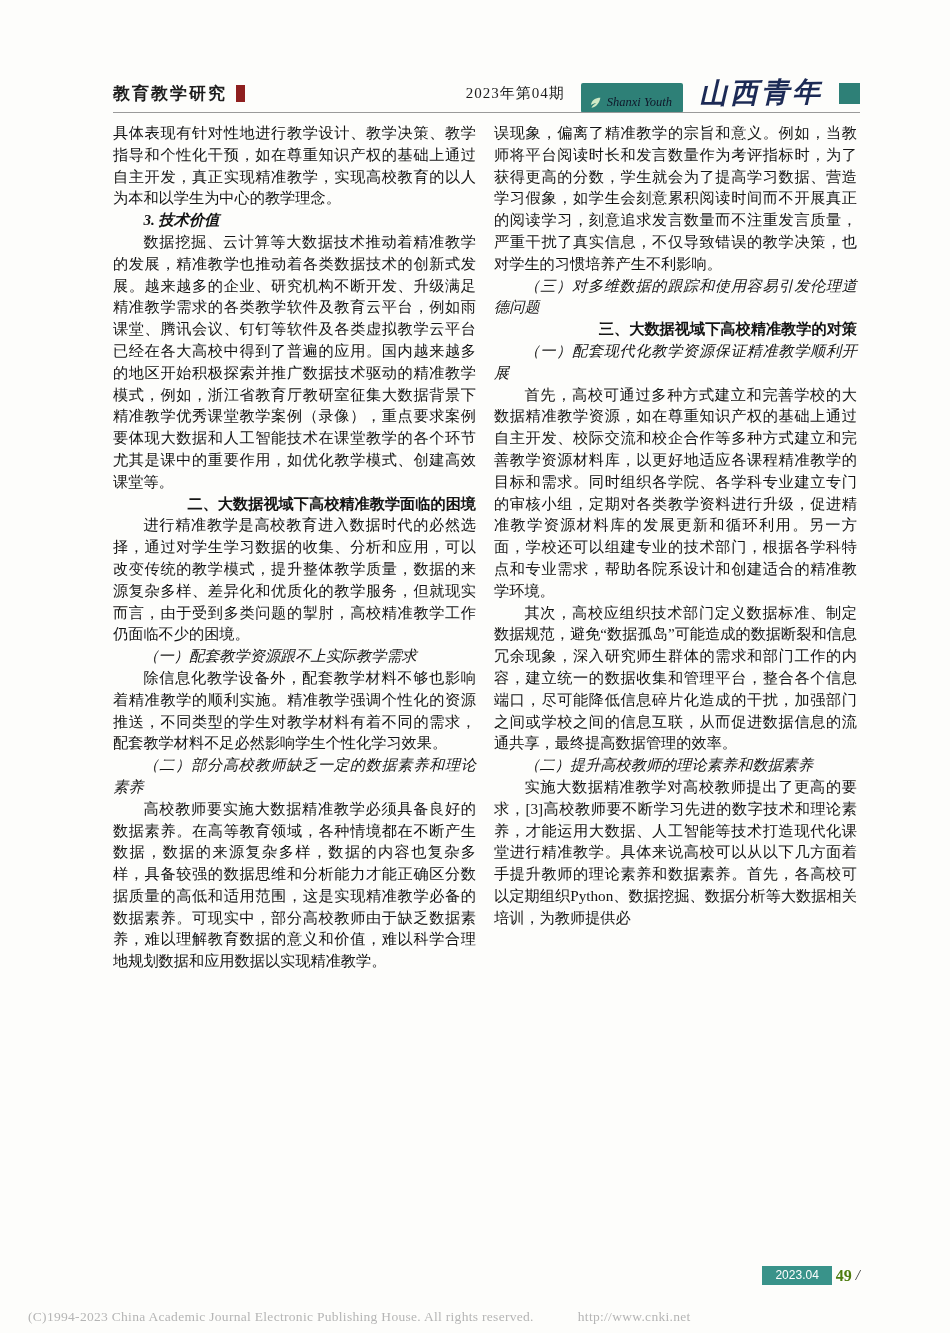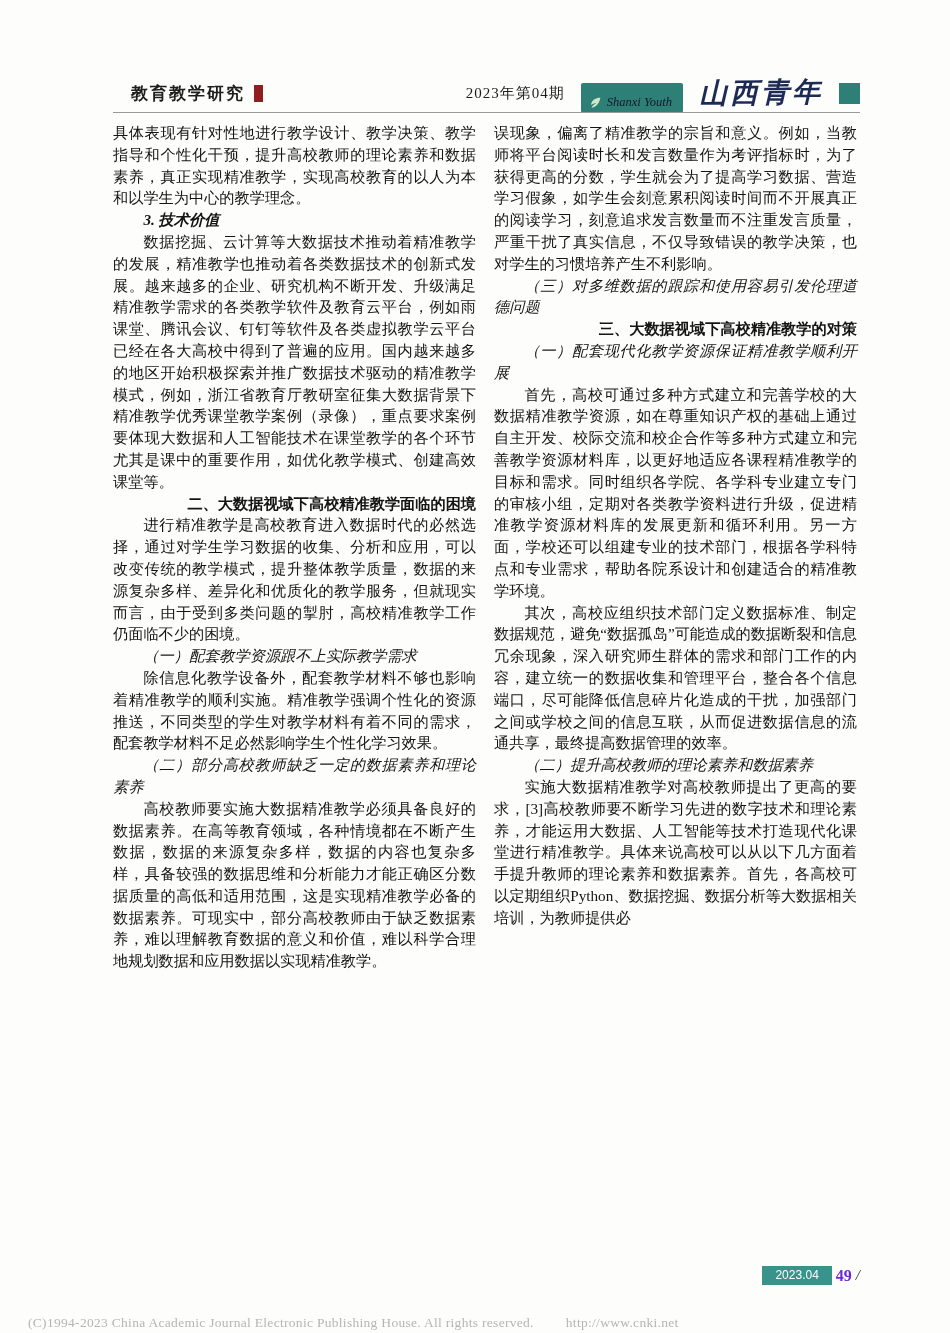--- a/index.html
+++ b/index.html
@@ -9,21 +9,21 @@
     width:950px; height:1333px;
     margin:0 auto;
     background:#fdfdfb;
     overflow:hidden;
     font-family:"Liberation Serif", serif;
     color:#141414;
   }
 
   
   .header {
-    position:absolute; top:76px; left:131px; right:90px; height:34px;
+    position:absolute; top:76px; left:113px; right:90px; height:34px;
     display:flex; align-items:center; justify-content:space-between;
   }
   .header-left { display:flex; align-items:center; gap:9px; }
   .section-label {
     font-family:"Liberation Sans", sans-serif;
     font-weight:bold; font-size:17px; letter-spacing:2px; color:#1e1e1e;
   }
   .red-tab { width:9px; height:17px; background:#8e1f1f; display:inline-block; }
   .header-right { display:flex; align-items:center; gap:16px;justify-content:center; }
   .issue-label { font-size:15px; letter-spacing:1px; color:#1e1e1e; }
@@ -70,26 +70,26 @@
   
   .page-info {
     position:absolute; right:90px; bottom:48px;
     display:flex; align-items:center; gap:4px;
   }
   .issue-tag {
     background:#39938a; color:#ffffff;
     font-family:"Liberation Sans", sans-serif;
     font-size:12px; padding:2px 13px 3px 13px;
   }
-  .page-num { font-weight:bold; font-size:16px; color:#6d28d9; }
+  .page-num { font-weight:bold; font-size:16px; color:#4d7c0f; }
   .page-slash { font-style:italic; font-size:15px; color:#333; }
 
   .copyright-row {
-    position:absolute; left:28px; right:28px; bottom:2px;
-    display:flex; gap:32px;
+    position:absolute; left:28px; right:28px; bottom:8px;
+    display:flex; gap:44px;
     color:#b5b5b5; font-size:13.5px; letter-spacing:0.3px;
     white-space:nowrap;
   }
 </style>
 </head>
 <body>
 
 <div class="page">
 
   <header class="header">
@@ -108,21 +108,21 @@
         <span>Shanxi Youth</span>
       </span>
       <span class="journal-logo">山西青年</span>
       <span class="teal-square"></span>
     </div>
   </header>
   <div class="header-rule"></div>
 
   <main class="columns">
     <section class="col">
-        <p class="para">具体表现有针对性地进行教学设计、教学决策、教学指导和个性化干预，提升高校教师的理论素养和数据素养，真正实现精准教学，实现高校教育的以人为本和以学生为中心的教学理念。</p>
+        <p class="para">具体表现有针对性地进行教学设计、教学决策、教学指导和个性化干预，如在尊重知识产权的基础上通过自主开发，真正实现精准教学，实现高校教育的以人为本和以学生为中心的教学理念。</p>
         <p class="para num">3. 技术价值</p>
         <p class="para indent">数据挖掘、云计算等大数据技术推动着精准教学的发展，精准教学也推动着各类数据技术的创新式发展。越来越多的企业、研究机构不断开发、升级满足精准教学需求的各类教学软件及教育云平台，例如雨课堂、腾讯会议、钉钉等软件及各类虚拟教学云平台已经在各大高校中得到了普遍的应用。国内越来越多的地区开始积极探索并推广数据技术驱动的精准教学模式，例如，浙江省教育厅教研室征集大数据背景下精准教学优秀课堂教学案例（录像），重点要求案例要体现大数据和人工智能技术在课堂教学的各个环节尤其是课中的重要作用，如优化教学模式、创建高效课堂等。</p>
         <p class="para head">二、大数据视域下高校精准教学面临的困境</p>
         <p class="para indent">进行精准教学是高校教育进入数据时代的必然选择，通过对学生学习数据的收集、分析和应用，可以改变传统的教学模式，提升整体教学质量，数据的来源复杂多样、差异化和优质化的教学服务，但就现实而言，由于受到多类问题的掣肘，高校精准教学工作仍面临不少的困境。</p>
         <p class="para sub">（一）配套教学资源跟不上实际教学需求</p>
         <p class="para indent">除信息化教学设备外，配套教学材料不够也影响着精准教学的顺利实施。精准教学强调个性化的资源推送，不同类型的学生对教学材料有着不同的需求，配套教学材料不足必然影响学生个性化学习效果。</p>
         <p class="para sub">（二）部分高校教师缺乏一定的数据素养和理论素养</p>
         <p class="para indent">高校教师要实施大数据精准教学必须具备良好的数据素养。在高等教育领域，各种情境都在不断产生数据，数据的来源复杂多样，数据的内容也复杂多样，具备较强的数据思维和分析能力才能正确区分数据质量的高低和适用范围，这是实现精准教学必备的数据素养。可现实中，部分高校教师由于缺乏数据素养，难以理解教育数据的意义和价值，难以科学合理地规划数据和应用数据以实现精准教学。</p>
       </section>
     <section class="col">

